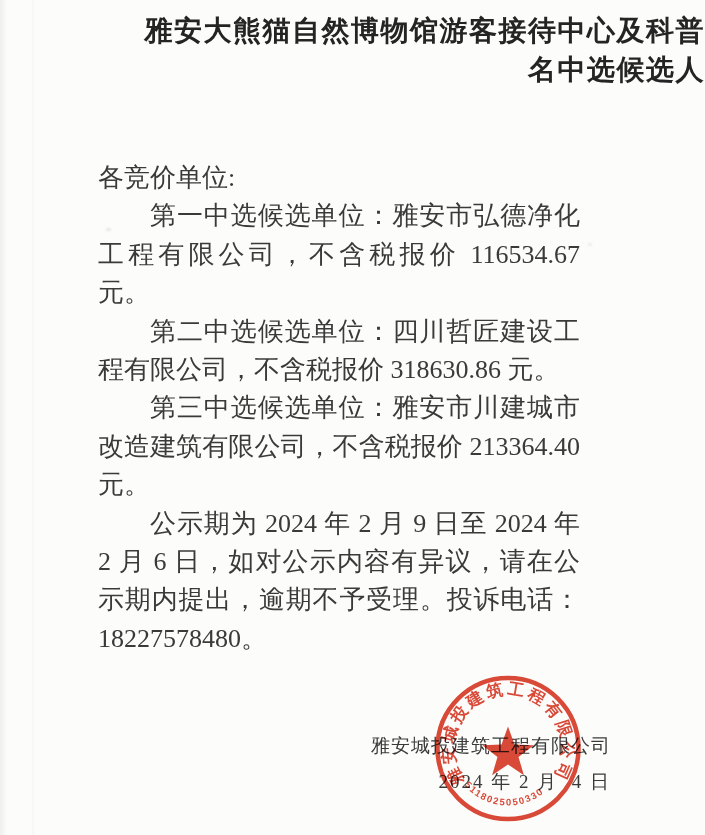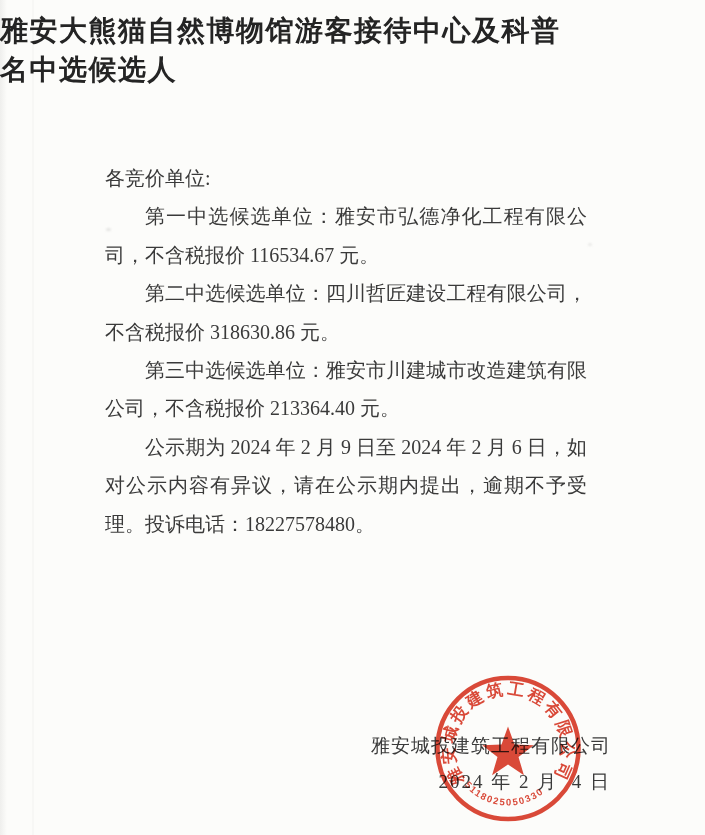--- a/index.html
+++ b/index.html
@@ -19,31 +19,31 @@
   .streak{
     position:absolute;left:32px;top:0;width:2px;height:835px;
     background:rgba(100,100,100,.03);
     pointer-events:none;
   }
   .speck1{position:absolute;left:106px;top:228px;width:5px;height:3px;background:rgba(110,110,110,.18);border-radius:50%;filter:blur(1px);}
   .speck2{position:absolute;left:588px;top:243px;width:4px;height:3px;background:rgba(120,120,120,.15);border-radius:50%;filter:blur(1px);}
 
   .title{
     position:absolute;top:11px;left:0;right:0;
-    text-align:left;
+    text-align:right;
     font-family:"Liberation Sans", sans-serif;
     font-weight:700;
     font-size:28px;
     line-height:39px;
     letter-spacing:1.5px;
     color:#242424;
   }
   .body-text{
-    position:absolute;top:159px;left:105px;width:482px;
-    font-size:20px;
+    position:absolute;top:159px;left:98px;width:482px;
+    font-size:26px;
     line-height:38.4px;
     color:#3a3a3a;
     text-align:justify;
     text-justify:inter-ideograph;
   }
   .body-text p{margin:0;text-indent:2em;}
   .body-text p.salutation{text-indent:0;}
 
   .sign-block{
     position:absolute;top:728px;right:94px;

